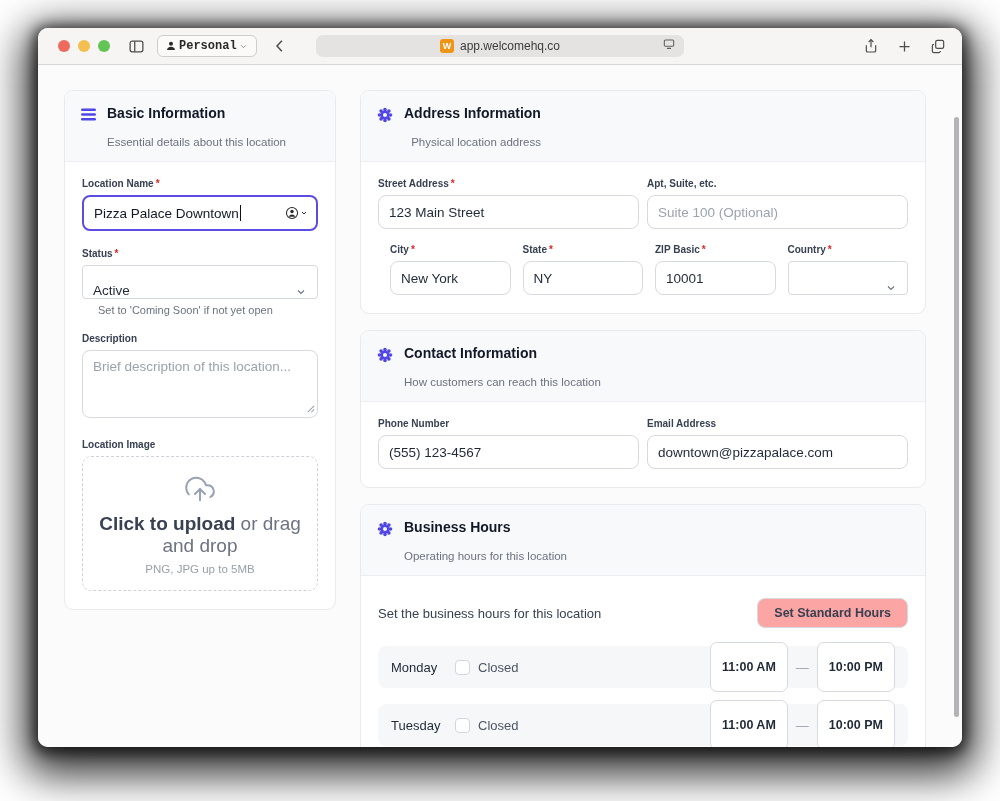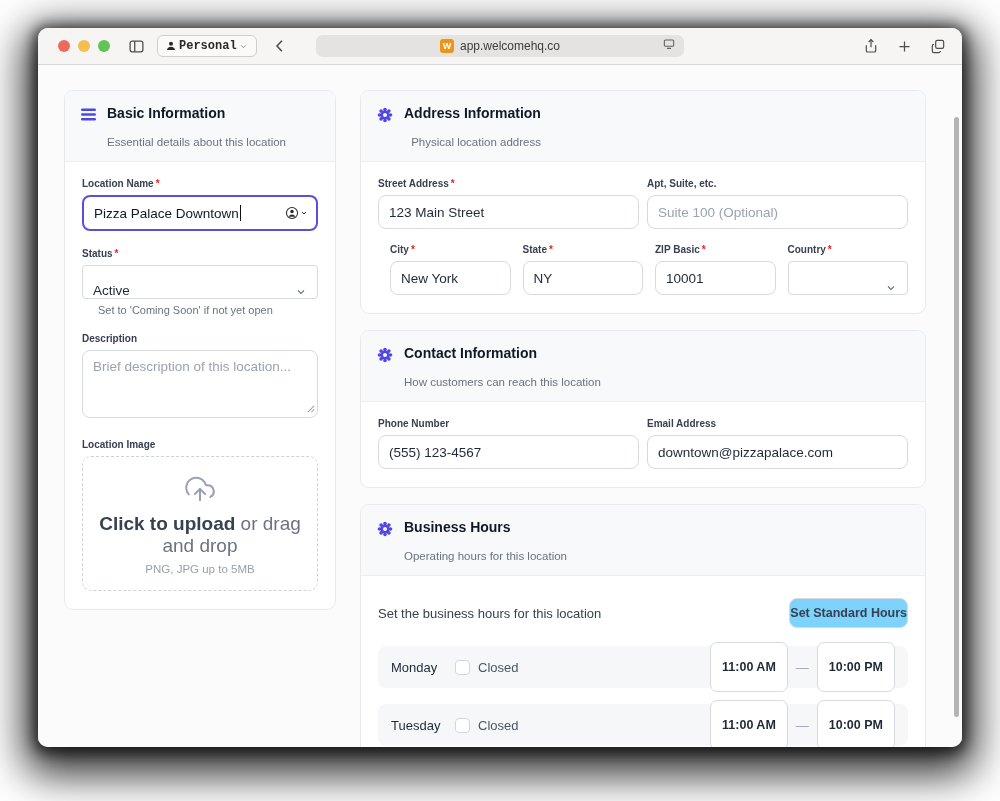--- a/index.html
+++ b/index.html
@@ -107,22 +107,22 @@
   .upload-hint { font-size:11.5px; color:#98a0aa; margin-top:6px; }
 
   .grid2 { display:grid; grid-template-columns:1fr 1fr; gap:8px; }
   .grid4 { display:grid; grid-template-columns:repeat(4,1fr); gap:12px; margin-top:15px;margin-left:12px; }
   .mb17 { margin-bottom:17px; }
 
   
   .hours-top { display:flex; align-items:center; justify-content:space-between; padding:6px 0 2px; }
   .hours-intro { font-size:13px; color:#374151; }
   .std-btn {
-    background:#7dd3fc; border:1px solid #d6dae0; border-radius:8px;
-    padding:7px 0; font-size:12.5px; font-weight:700; color:#374151;text-align:center;
+    background:#fca5a5; border:1px solid #d6dae0; border-radius:8px;
+    padding:7px 16px; font-size:12.5px; font-weight:700; color:#374151;text-align:center;
   }
   .day-row {
     margin-top:16px; background:#f6f7f9; border-radius:8px; height:42px;
     display:flex; align-items:center; padding:0 13px;
   }
   .day-name { font-size:13px; font-weight:400; color:#1f2937; width:52px; }
   .cbx { width:15px; height:15px; border:1.5px solid #d2d7dd; border-radius:4px; background:#fff; margin:0 8px 0 12px; flex:0 0 auto; }
   .closed-lbl { font-size:13px; color:#4b5563; }
   .sp { flex:1; }
   .time-box {

